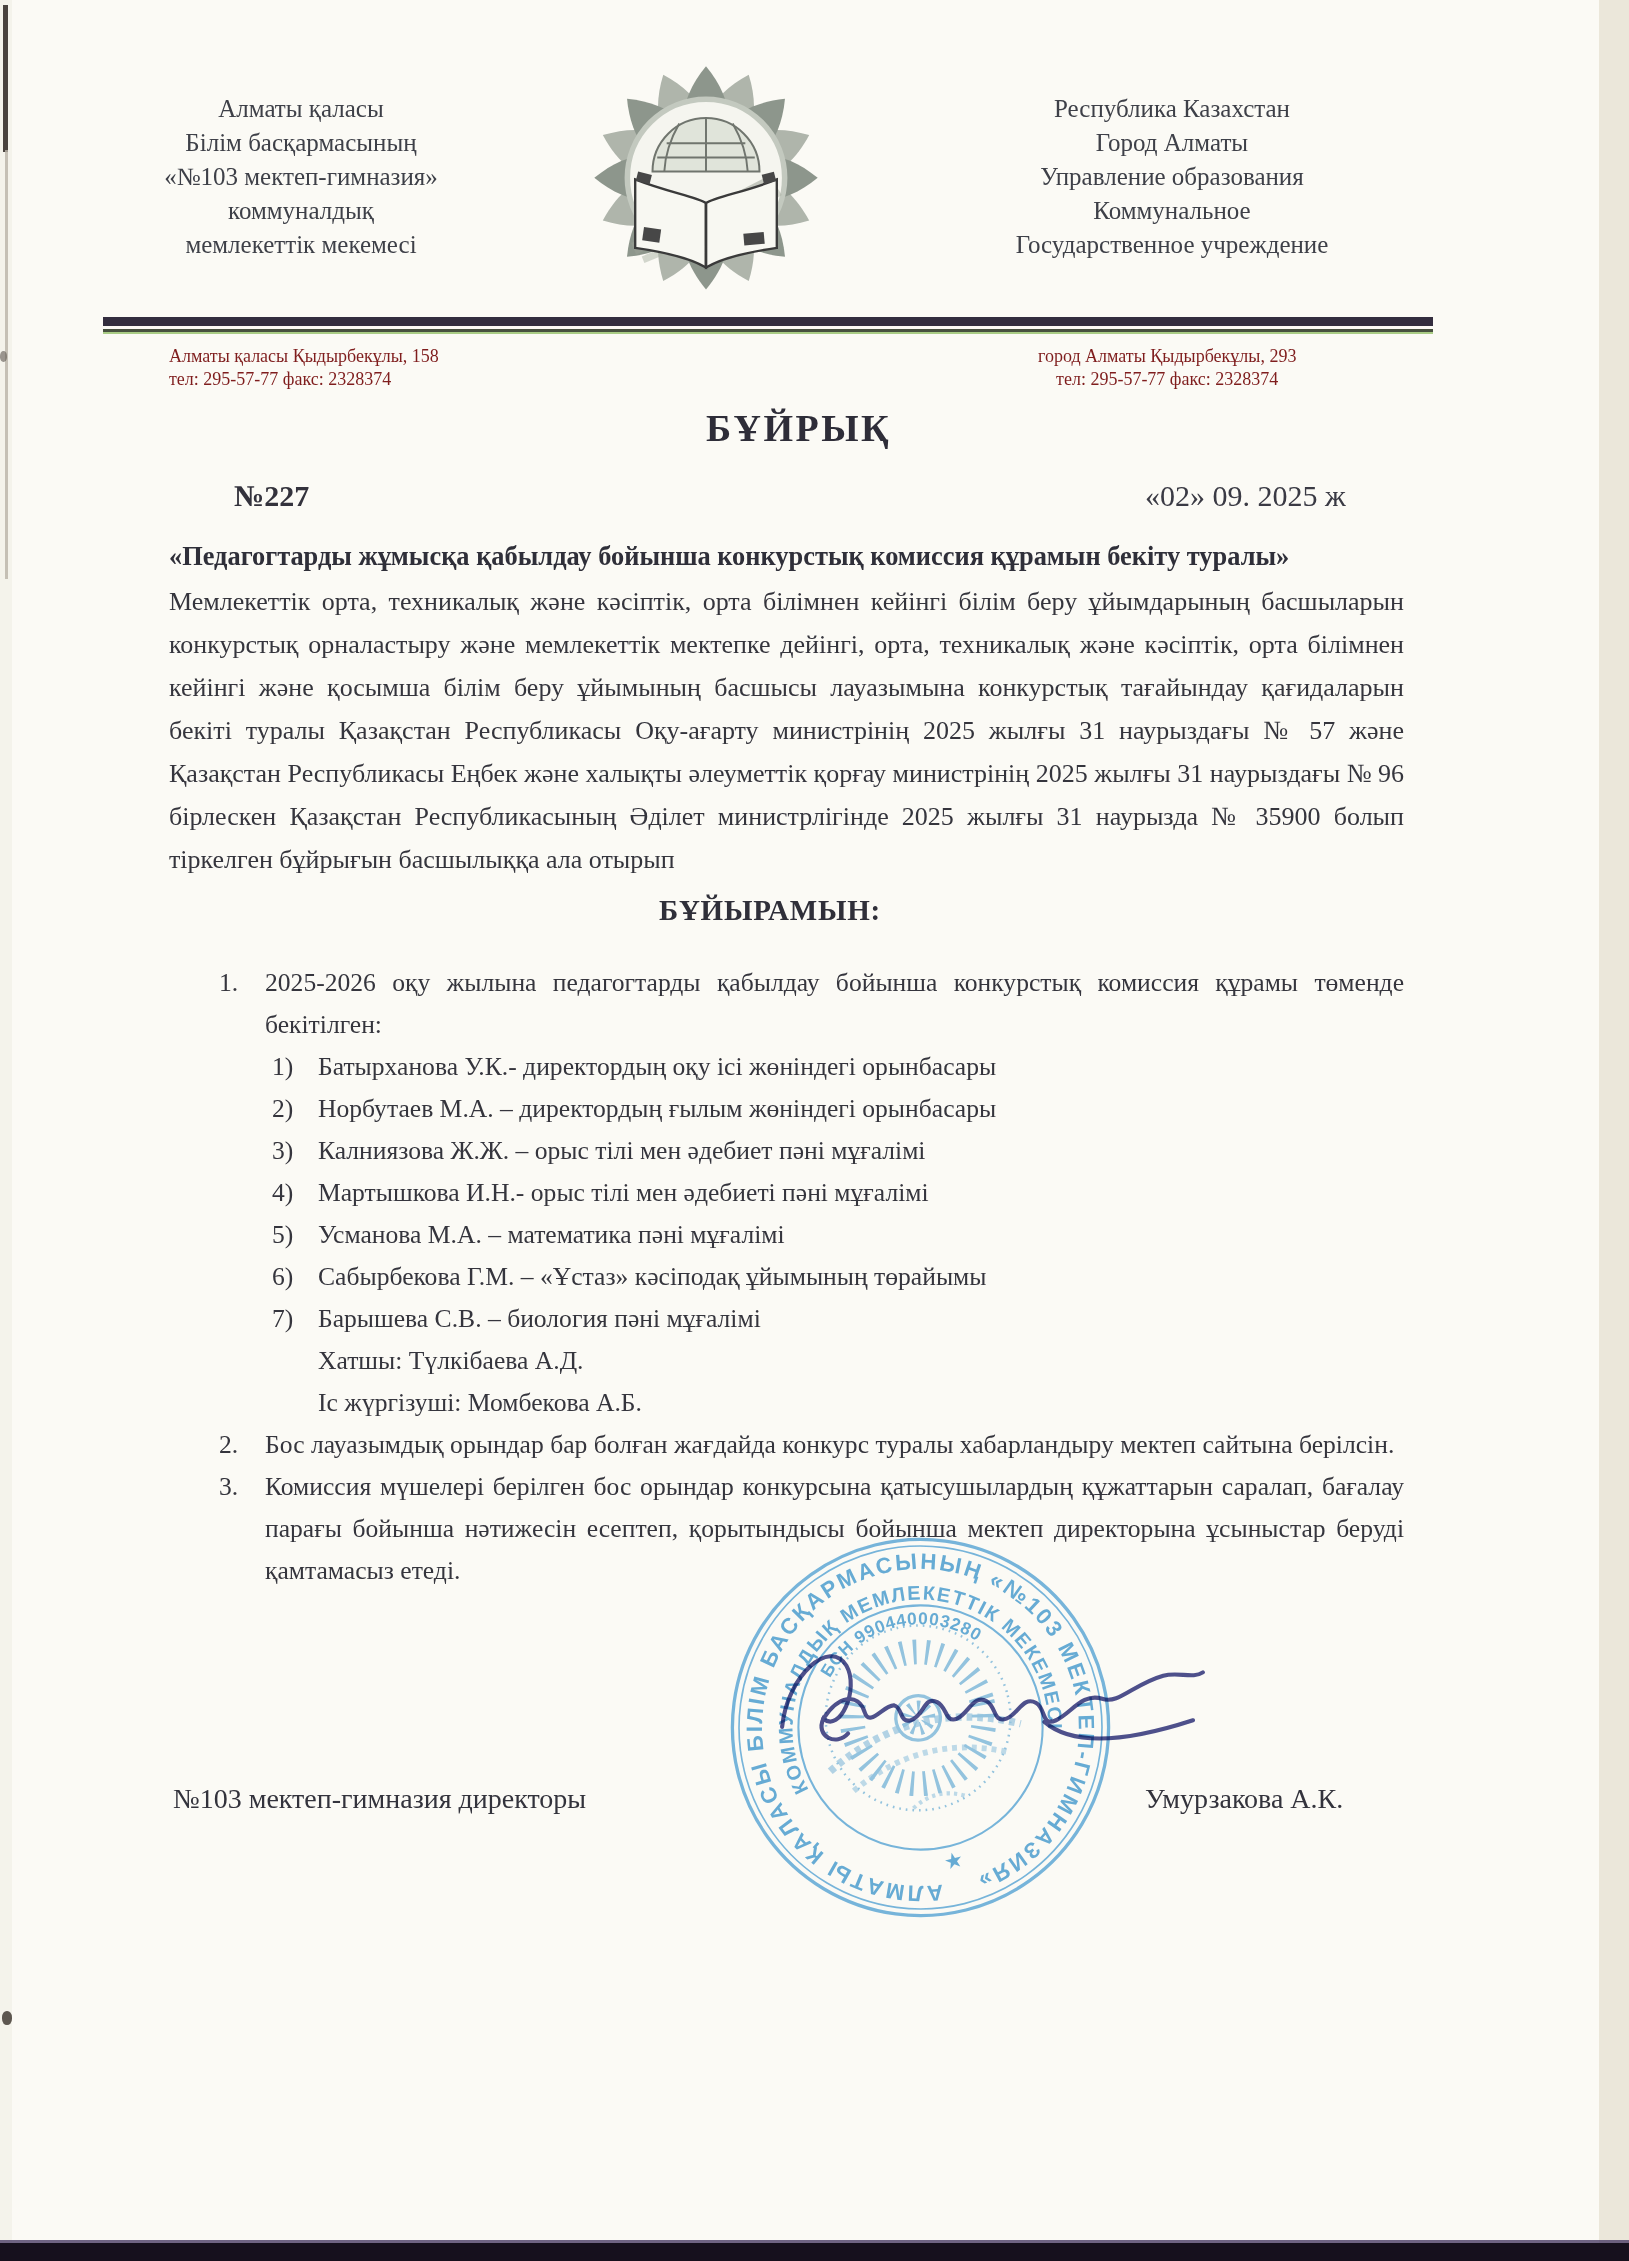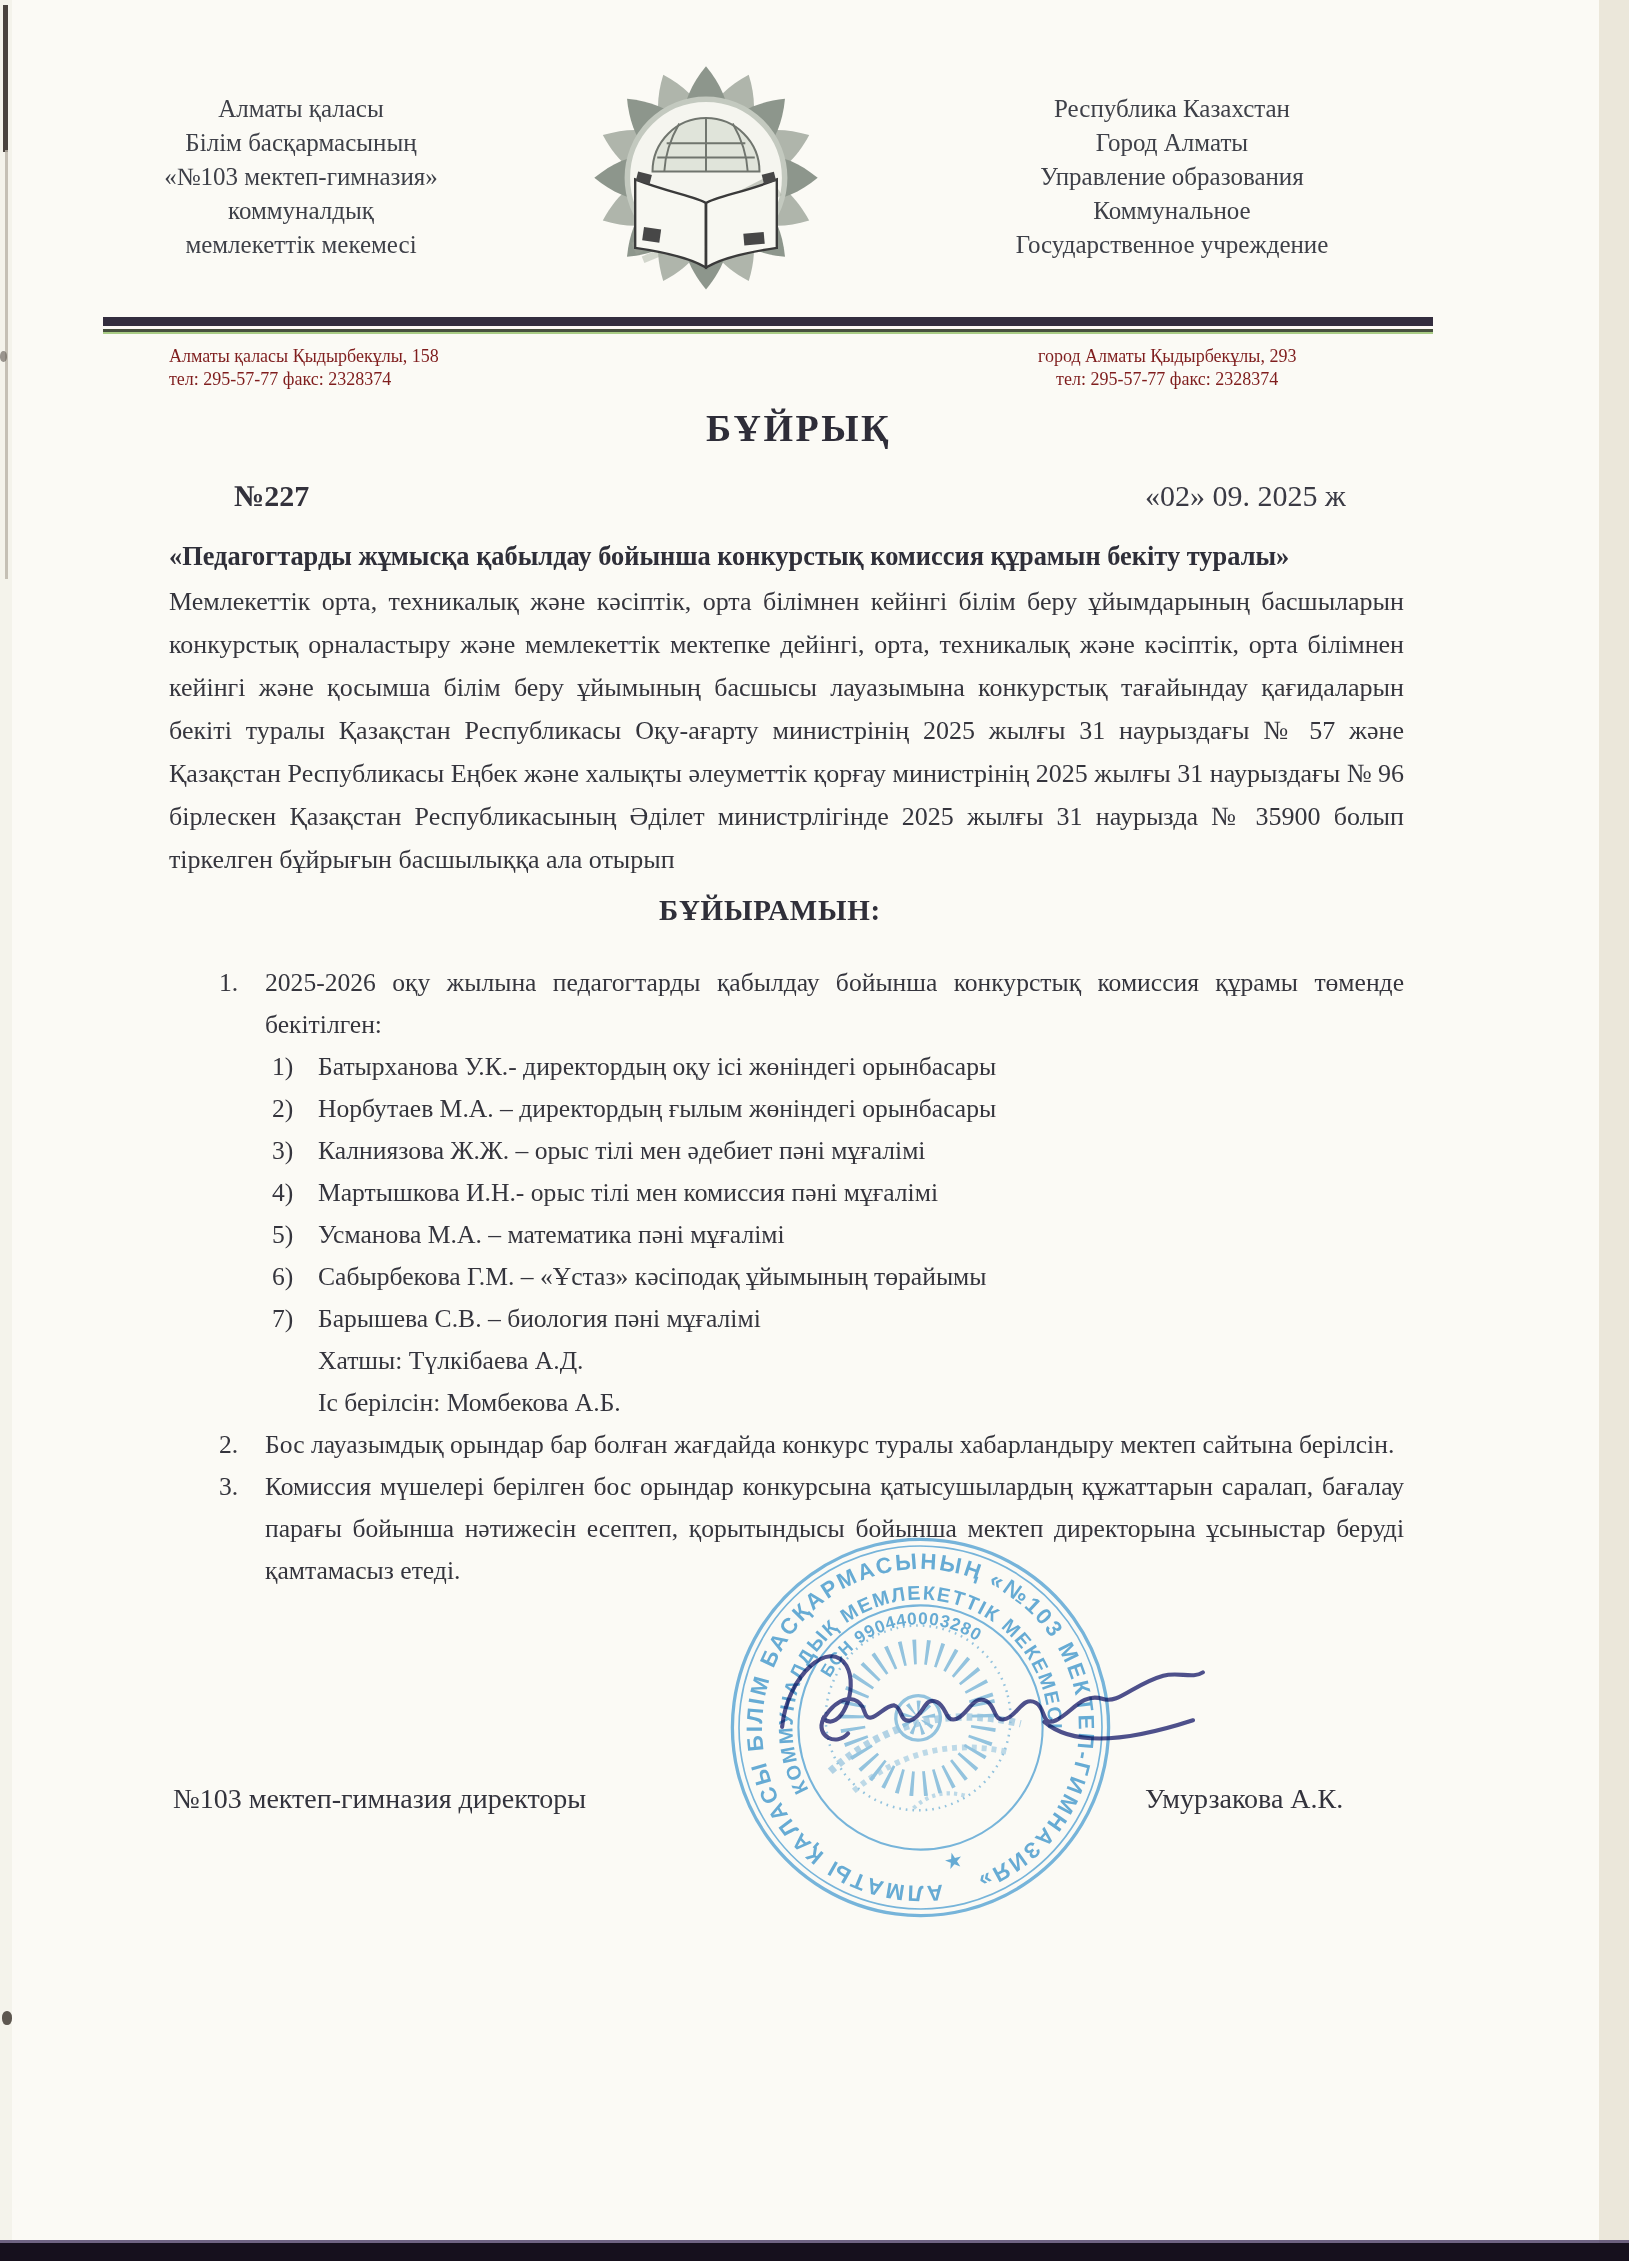--- a/index.html
+++ b/index.html
@@ -178,37 +178,37 @@
       <div class="subitem">
         <div class="num">2)</div>
         <div class="txt">Норбутаев М.А. – директордың ғылым жөніндегі орынбасары</div>
       </div>
       <div class="subitem">
         <div class="num">3)</div>
         <div class="txt">Калниязова Ж.Ж. – орыс тілі мен әдебиет пәні мұғалімі</div>
       </div>
       <div class="subitem">
         <div class="num">4)</div>
-        <div class="txt">Мартышкова И.Н.- орыс тілі мен комиссия пәні мұғалімі</div>
+        <div class="txt">Мартышкова И.Н.- орыс тілі мен әдебиеті пәні мұғалімі</div>
       </div>
       <div class="subitem">
         <div class="num">5)</div>
         <div class="txt">Усманова М.А. – математика пәні мұғалімі</div>
       </div>
       <div class="subitem">
         <div class="num">6)</div>
         <div class="txt">Сабырбекова Г.М. – «Ұстаз» кәсіподақ ұйымының төрайымы</div>
       </div>
       <div class="subitem">
         <div class="num">7)</div>
         <div class="txt">Барышева С.В. – биология пәні мұғалімі</div>
       </div>
 
       <div class="extra-line">Хатшы: Түлкібаева А.Д.</div>
-      <div class="extra-line">Іс берілсін: Момбекова А.Б.</div>
+      <div class="extra-line">Іс жүргізуші: Момбекова А.Б.</div>
 
       <div class="item">
         <div class="num">2.</div>
         <div class="txt">Бос лауазымдық орындар бар болған жағдайда конкурс туралы хабарландыру мектеп сайтына берілсін.</div>
       </div>
       <div class="item">
         <div class="num">3.</div>
         <div class="txt">Комиссия мүшелері берілген бос орындар конкурсына қатысушылардың құжаттарын саралап, бағалау парағы бойынша нәтижесін есептеп, қорытындысы бойынша мектеп директорына ұсыныстар беруді қамтамасыз етеді.</div>
       </div>
     </div>

